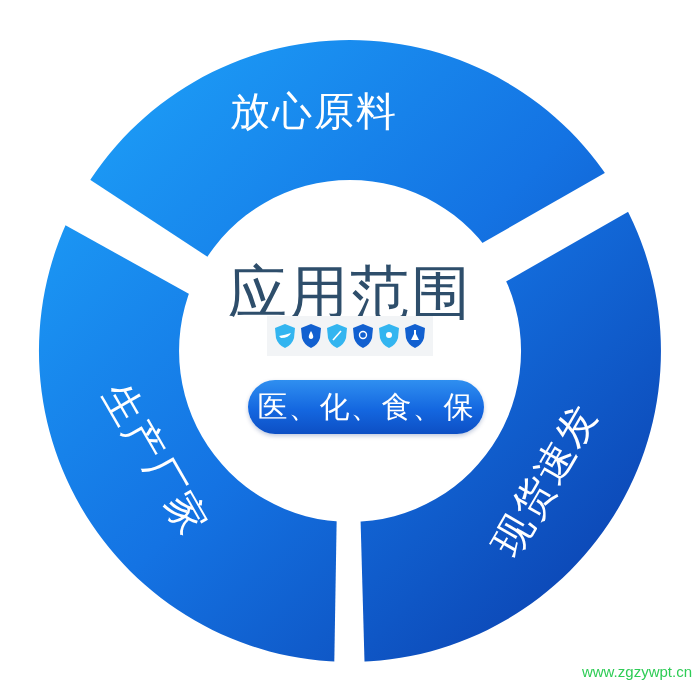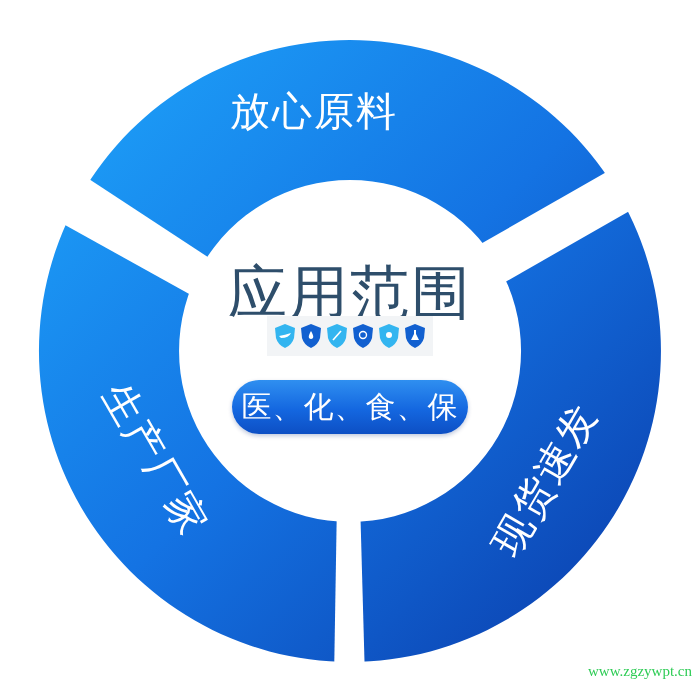--- a/index.html
+++ b/index.html
@@ -5,25 +5,25 @@
   html, body { margin:0; padding:0; background:#ffffff; }
   body { width:700px; height:700px; position:relative; overflow:hidden; font-family:"DejaVu Sans", sans-serif; }
   #ring { position:absolute; left:0; top:0; }
   .seg-label { position:absolute; color:#ffffff; font-size:40px; letter-spacing:2px; white-space:nowrap; transform-origin:center center; }
   #label-top { left:0; width:628px; top:84px; text-align:center; font-size:40px; }
   #label-left { left:35px; top:432px; width:240px; text-align:center; transform:rotate(60deg); }
   #label-right { left:425px; top:452px; width:240px; text-align:center; transform:rotate(-60deg); }
   #center-title { position:absolute; left:0; width:700px; top:254px; text-align:center; color:#2e4e6b; font-size:59px; letter-spacing:2px; }
   #icons { position:absolute; left:267px; top:316px; width:166px; height:40px; background:#f2f4f6; display:flex; align-items:center; justify-content:center; gap:4px; }
   .shield { width:22px; height:26px; }
-  #pill { position:absolute; left:232px; top:380px; width:236px; height:54px; border-radius:27px;
+  #pill { position:absolute; left:248px; top:380px; width:236px; height:54px; border-radius:27px;
           background:linear-gradient(180deg,#2f8ff0 0%,#1467e0 55%,#0d4fc4 100%);
           box-shadow:0 2px 4px rgba(0,40,120,0.25); color:#ffffff; font-size:30px;
           display:flex; align-items:center; justify-content:center; letter-spacing:1px; }
-  #watermark { position:absolute; right:8px; top:663px; color:#2ecc55; font-family:Liberation Serif, serif; font-size:15px; }
+  #watermark { position:absolute; right:8px; top:663px; color:#2ecc55; font-family:Liberation Sans, sans-serif; font-size:15px; }
 </style>
 </head>
 <body>
 
 <svg id="ring" width="700" height="700" viewBox="0 0 700 700">
   <defs>
     <linearGradient id="g" x1="0" y1="0" x2="1" y2="1">
       <stop offset="0" stop-color="#1ea6fb"></stop>
       <stop offset="0.5" stop-color="#1473e3"></stop>
       <stop offset="1" stop-color="#0a3aa8"></stop>

